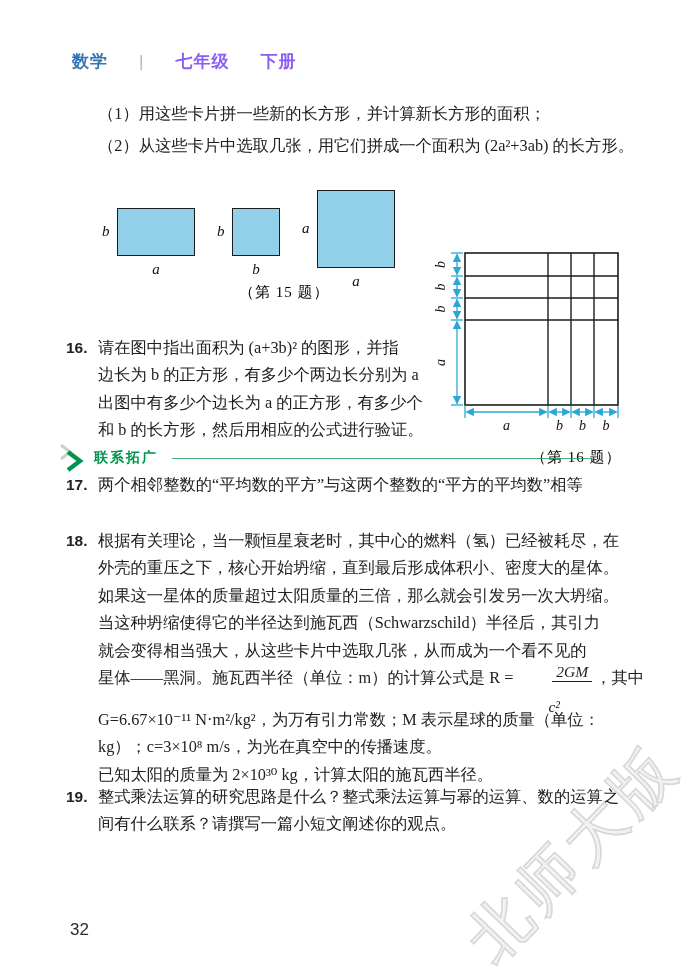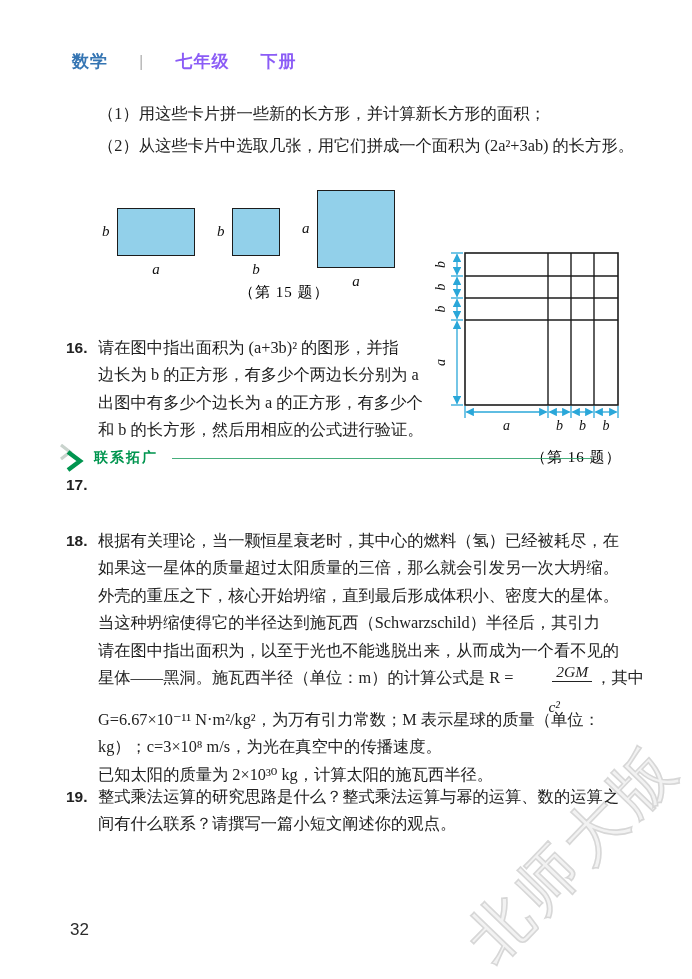--- a/index.html
+++ b/index.html
@@ -190,32 +190,33 @@
     <polyline points="3,1 12,8 3,15" fill="none" stroke="#c9d3cd" stroke-width="3.2"></polyline>
     <polyline points="10,8 22,17 10,26" fill="none" stroke="#00954f" stroke-width="4.4"></polyline>
   </svg>
   <span class="section-title">联系拓广</span>
   <span class="section-rule"></span>
 </div>
 
 <div class="problem" style="top:471px;">
   <div class="line">
     <span class="pnum">17.</span>
+    <span>两个相邻整数的“平均数的平方”与这两个整数的“平方的平均数”相等</span>
   </div>
 </div>
 
 <div class="problem" style="top:527px;">
   <div class="line">
     <span class="pnum">18.</span>
     <span>根据有关理论，当一颗恒星衰老时，其中心的燃料（氢）已经被耗尽，在</span>
   </div>
+  <div class="line">外壳的重压之下，核心开始坍缩，直到最后形成体积小、密度大的星体。</div>
   <div class="line">如果这一星体的质量超过太阳质量的三倍，那么就会引发另一次大坍缩。</div>
-  <div class="line">外壳的重压之下，核心开始坍缩，直到最后形成体积小、密度大的星体。</div>
   <div class="line">当这种坍缩使得它的半径达到施瓦西（Schwarzschild）半径后，其引力</div>
-  <div class="line">请在图中指出面积为，以至于光也不能逃脱出来，从而成为一个看不见的</div>
+  <div class="line">就会变得相当强大，从这些卡片中选取几张，从而成为一个看不见的</div>
   <div class="line formula">
     <span>星体——黑洞。施瓦西半径（单位：m）的计算公式是 R = </span>
     <span class="frac">
       <span class="fnum">2GM</span>
       <span class="fden">c²</span>
     </span>
     <span>，其中</span>
   </div>
   <div class="line">G=6.67×10⁻¹¹ N·m²/kg²，为万有引力常数；M 表示星球的质量（单位：</div>
   <div class="line">kg）；c=3×10⁸ m/s，为光在真空中的传播速度。</div>

